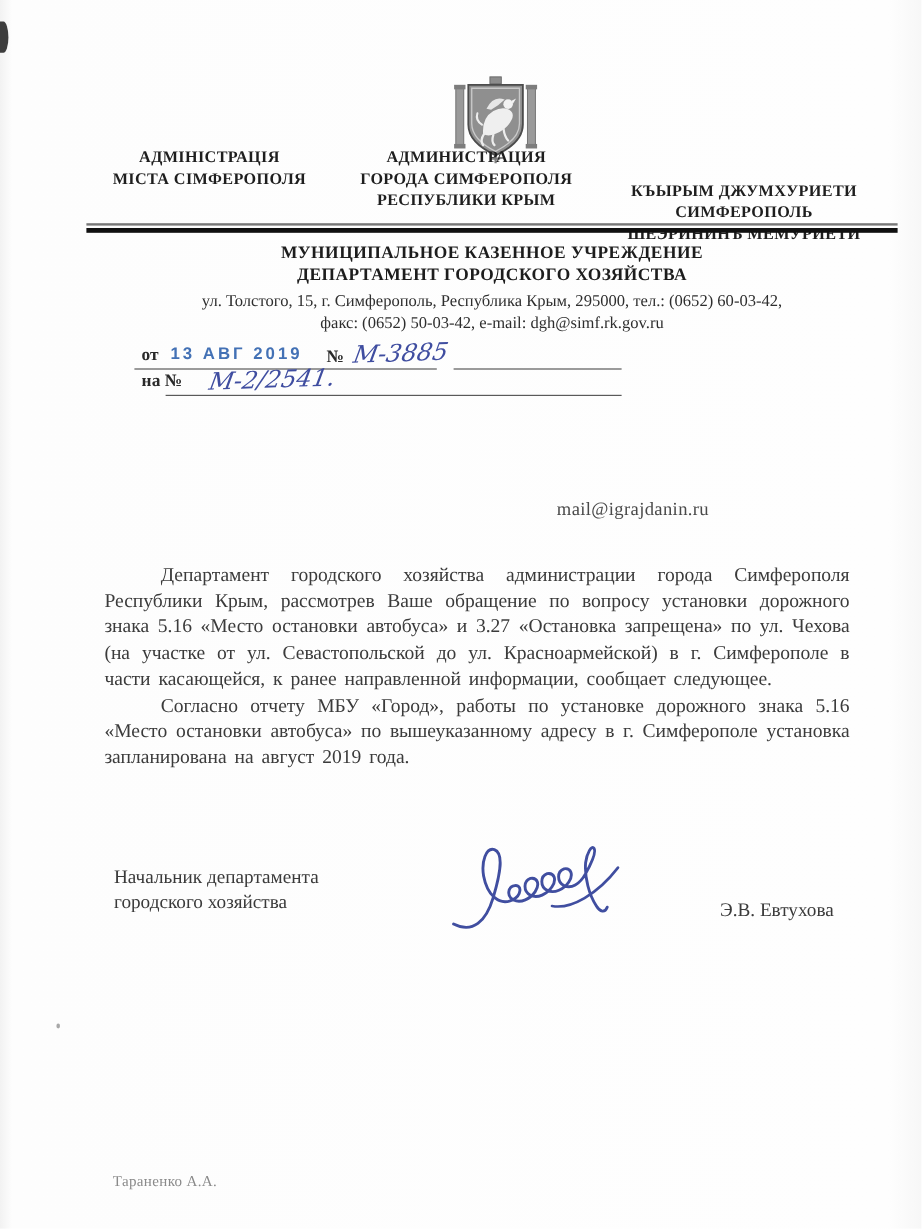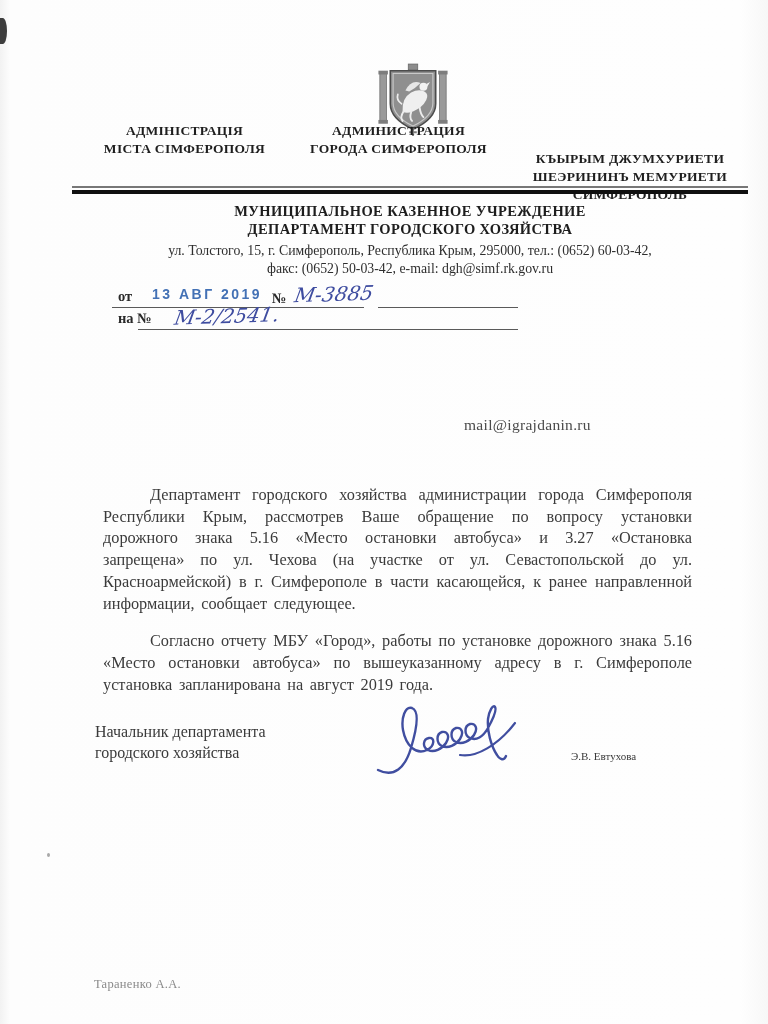--- a/index.html
+++ b/index.html
@@ -11,53 +11,53 @@
     overflow:hidden;
     color:#3c3c3c;
   }
   .page{position:absolute;inset:0;background:linear-gradient(90deg,#f2f2f2 0px,#fdfdfd 10px,#fefefe 740px,#f7f7f7 768px);}
   
   .blob-topleft{position:absolute;left:0;top:18px;width:7px;height:26px;background:#3d3d3d;border-radius:0 60% 60% 0 / 0 50% 50% 0;filter:blur(0.6px);}
   .speck{position:absolute;left:47px;top:853px;width:3px;height:4px;background:#a8a8a8;border-radius:50%;}
   
   .arms{position:absolute;left:377px;top:62px;width:72px;height:78px;}
   
-  .cols{position:absolute;left:82px;top:122px;width:668px;display:flex;justify-content:space-between;}
+  .cols{position:absolute;left:72px;top:122px;width:668px;display:flex;justify-content:space-between;}
   .col{font-weight:bold;color:#1e1e1e;text-align:center;font-size:13.5px;line-height:18px;letter-spacing:.3px;}
   .col.left{width:205px;}
   .col.center{width:215px;}
   .col.right{width:240px;margin-top:28px;}
   .rule{position:absolute;left:72px;top:186px;width:676px;}
   .rule .thin{height:2px;background:#777;}
   .rule .thick{height:4px;background:#101010;margin-top:2px;}
   .org{position:absolute;left:84px;top:202px;width:652px;text-align:center;color:#1d1d1d;}
   .org .l1,.org .l2{font-weight:bold;font-size:14.5px;line-height:18px;letter-spacing:.4px;}
   .org .a1,.org .a2{font-size:13.8px;line-height:16.5px;color:#2e2e2e;margin-top:1px;}
   .org .a1{margin-top:5px;}
   
   .refs{position:absolute;left:90px;top:288px;width:345px;font-size:14.5px;color:#2a2a2a;}
   .refrow{position:relative;height:22px;}
   .reflabel{font-weight:bold;font-size:14.5px;color:#2a2a2a;margin-left:28px;}
   .u1{position:absolute;left:22px;top:19px;width:252px;border-bottom:1.3px solid #5a5a5a;}
   .u2{position:absolute;left:288px;top:19px;width:140px;border-bottom:1.3px solid #5a5a5a;}
   .u3{position:absolute;left:48px;top:19px;width:380px;border-bottom:1.3px solid #5a5a5a;}
-  .stamp{position:absolute;left:52px;top:-2px;font-family:"Liberation Sans",sans-serif;font-weight:bold;font-size:14px;letter-spacing:2.5px;color:#4371b5;white-space:nowrap;margin-left:10px;}
+  .stamp{position:absolute;left:52px;top:-2px;font-family:"Liberation Sans",sans-serif;font-weight:bold;font-size:14px;letter-spacing:2.5px;color:#4371b5;white-space:nowrap;}
   .numsign{position:absolute;left:182px;top:2px;font-weight:bold;}
   .hand{font-family:"DejaVu Serif",serif;font-style:italic;color:#3f4da0;transform:skewX(-12deg) rotate(-2deg);display:inline-block;white-space:nowrap;}
   .hw1{position:absolute;left:205px;top:-6px;font-size:20px;}
   .hw2{position:absolute;left:85px;top:-6px;font-size:20px;}
   
   .email{position:absolute;left:464px;top:416px;font-size:15.5px;color:#4a4a4a;letter-spacing:.3px;}
   
   .bodytext{position:absolute;left:87px;top:468px;width:621px;font-size:16.3px;line-height:21.7px;text-align:justify;color:#3b3b3b;word-spacing:2.5px;}
-  .bodytext p{margin:16px;text-indent:47px;}
+  .bodytext p{margin:0;text-indent:47px;}
   
   .sig-pos{position:absolute;left:95px;top:721px;font-size:16px;line-height:21px;color:#3a3a3a;}
   .sig-svg{position:absolute;left:372px;top:698px;width:160px;height:85px;}
-  .sig-name{position:absolute;left:571px;top:750px;font-size:11px;color:#3a3a3a;}
+  .sig-name{position:absolute;left:600px;top:750px;font-size:16px;color:#3a3a3a;}
   
   .executor{position:absolute;left:94px;top:977px;font-size:12.5px;color:#8a8a8a;letter-spacing:.3px;}
 </style>
 </head>
 <body>
 
 <div class="page">
 
   <div class="blob-topleft"></div>
   <div class="speck"></div>
@@ -82,25 +82,26 @@
   </svg>
 
   <div class="cols">
     <div class="col left">
       <div>АДМІНІСТРАЦІЯ</div>
       <div>МІСТА СІМФЕРОПОЛЯ</div>
     </div>
     <div class="col center">
       <div>АДМИНИСТРАЦИЯ</div>
       <div>ГОРОДА СИМФЕРОПОЛЯ</div>
+      <div>РЕСПУБЛИКИ КРЫМ</div>
     </div>
     <div class="col right">
       <div>КЪЫРЫМ ДЖУМХУРИЕТИ</div>
+      <div>СИМФЕРОПОЛЬ</div>
       <div>ШЕЭРИНИНЪ МЕМУРИЕТИ</div>
-      <div>СИМФЕРОПОЛЬ</div>
     </div>
   </div>
 
   <div class="rule">
     <div class="thin"></div>
     <div class="thick"></div>
   </div>
 
   <div class="org">
     <div class="l1">МУНИЦИПАЛЬНОЕ КАЗЕННОЕ УЧРЕЖДЕНИЕ</div>

